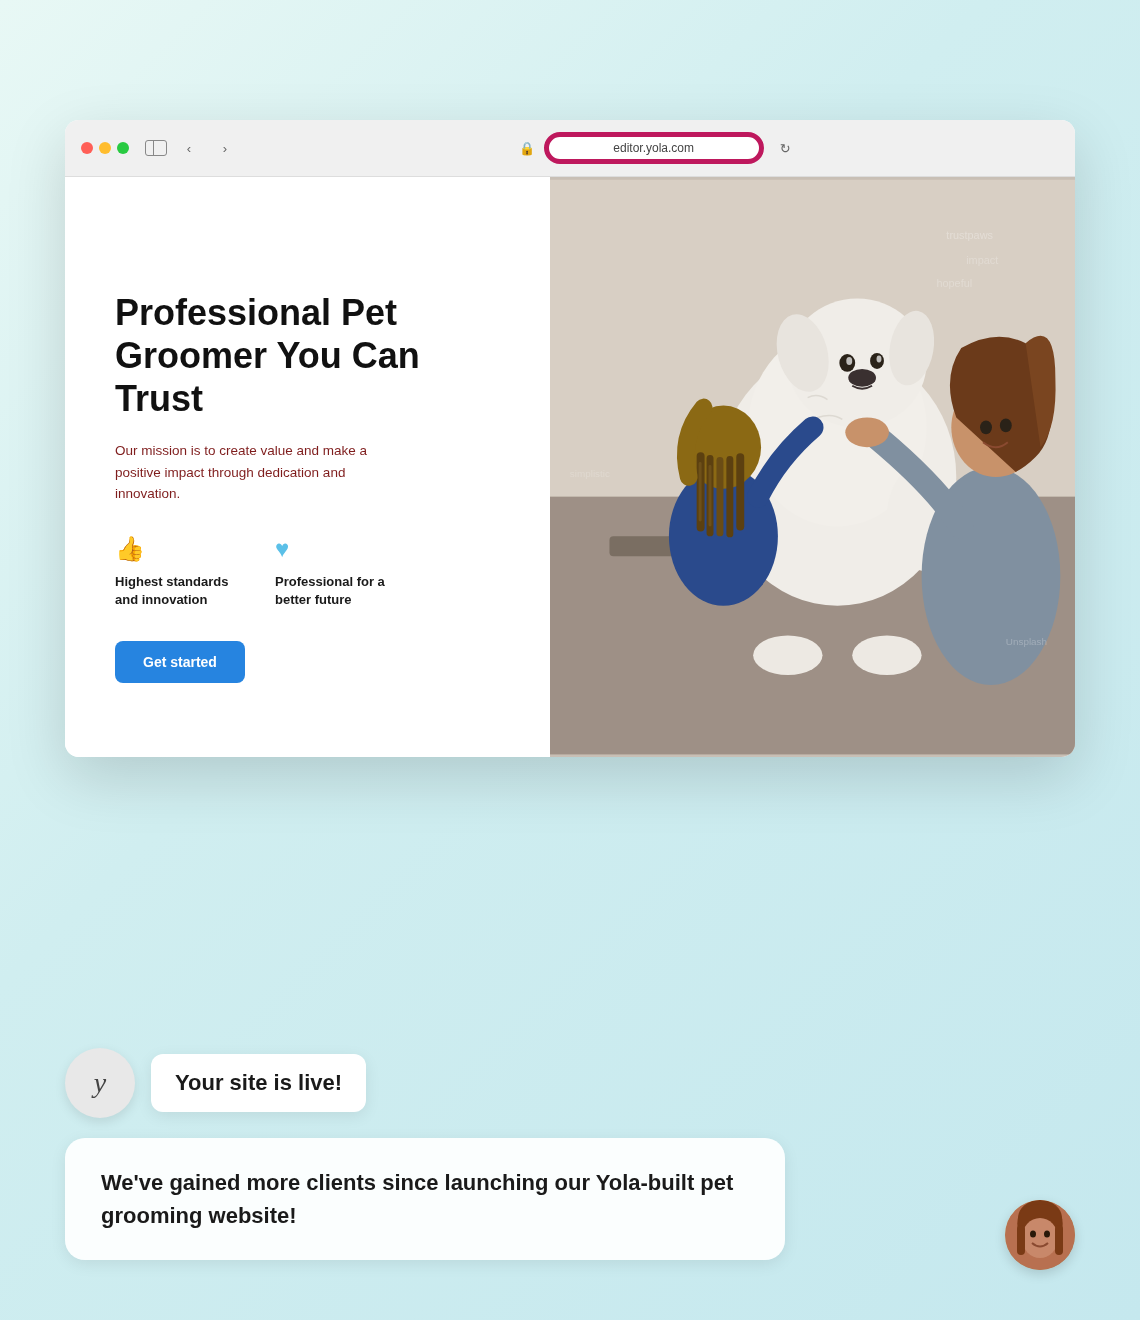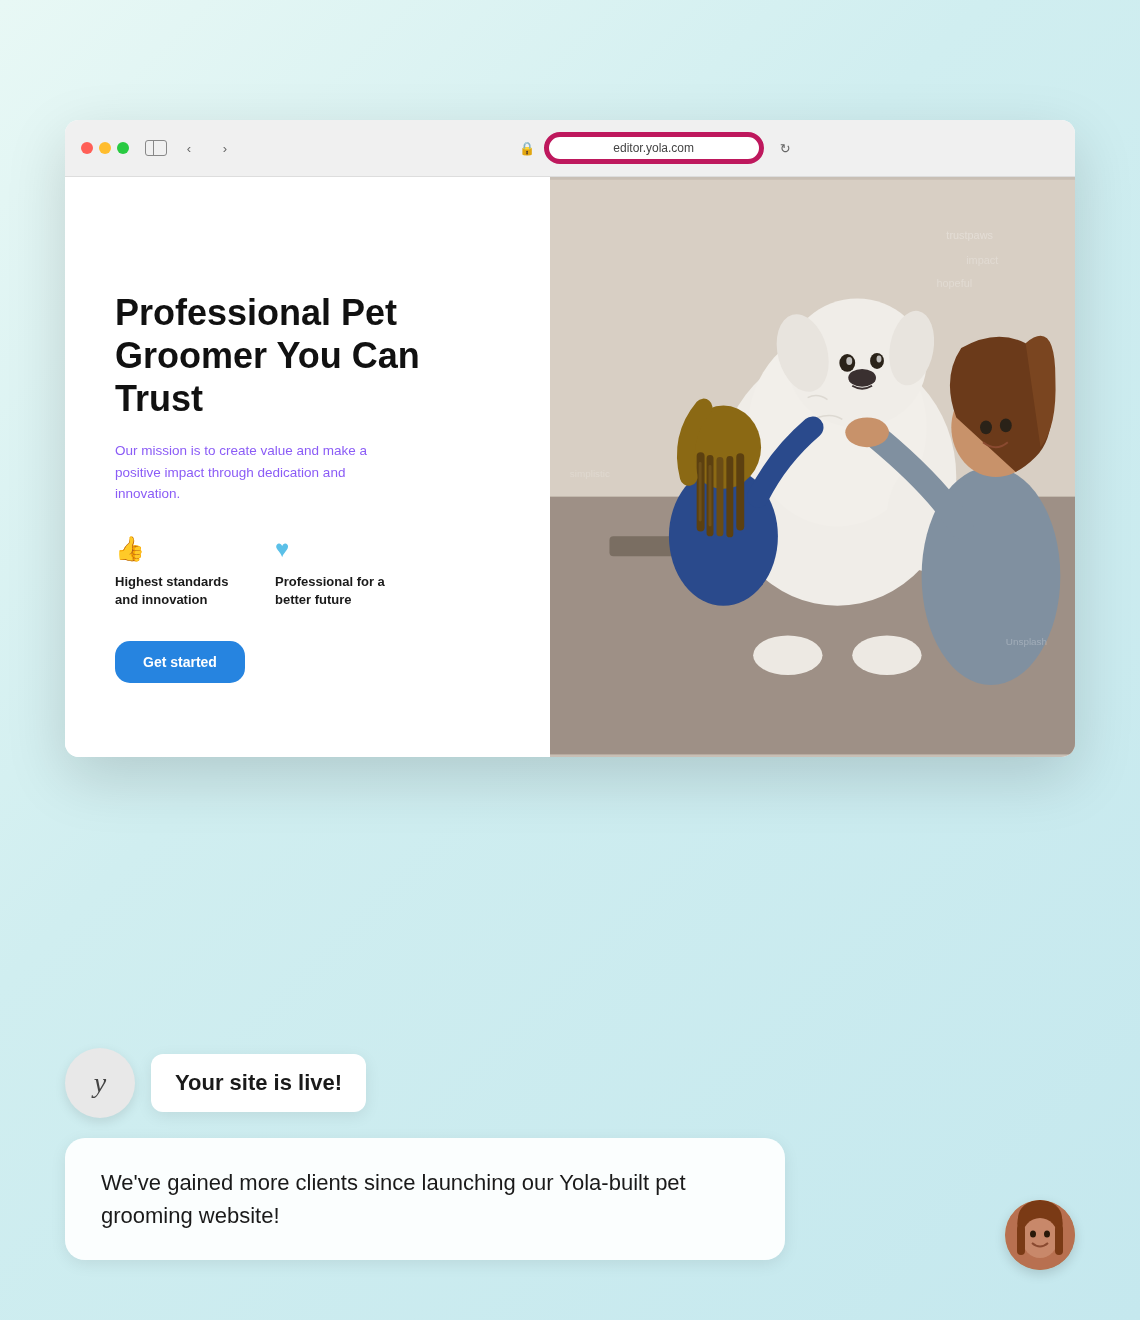--- a/index.html
+++ b/index.html
@@ -136,21 +136,21 @@
     .hero-title {
       font-size: 36px;
       font-weight: 800;
       color: #111;
       line-height: 1.2;
       margin-bottom: 20px;
     }
 
     .hero-subtitle {
       font-size: 13.5px;
-      color: #8b5cf6;
+      color: #7f1d1d;
       line-height: 1.6;
       margin-bottom: 30px;
       max-width: 280px;
     }
 
     .feature-icons {
       display: flex;
       gap: 40px;
       margin-bottom: 32px;
     }
@@ -174,21 +174,21 @@
       color: #1a1a1a;
       line-height: 1.4;
       max-width: 120px;
     }
 
     .cta-button {
       background: #2684e0;
       color: #fff;
       border: none;
       padding: 13px 28px;
-      border-radius: 15px;
+      border-radius: 8px;
       font-size: 14px;
       font-weight: 600;
       cursor: pointer;
       display: inline-block;
       width: fit-content;
     }
 
     
     .website-right {
       width: 52%;
@@ -263,21 +263,21 @@
       border-radius: 20px;
       padding: 28px 36px;
       max-width: 720px;
       box-shadow: 0 4px 16px rgba(0,0,0,0.08);
     }
 
     .testimonial-text {
       font-size: 22px;
       color: #1a1a1a;
       line-height: 1.5;
-      font-weight: 400;
+      font-weight: 700;
     }
 
     .user-avatar {
       position: absolute;
       right: 0;
       bottom: -10px;
       width: 70px;
       height: 70px;
       border-radius: 50%;
       background: linear-gradient(135deg, #c8a878, #a07850);

